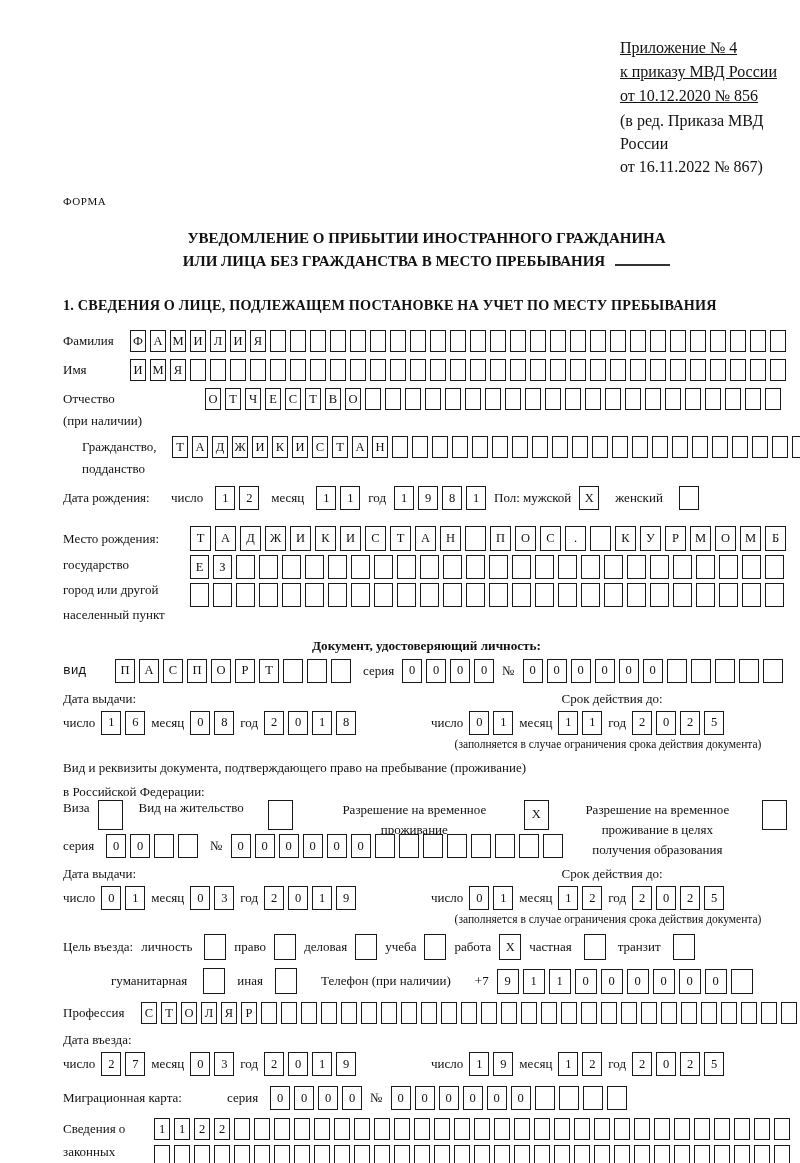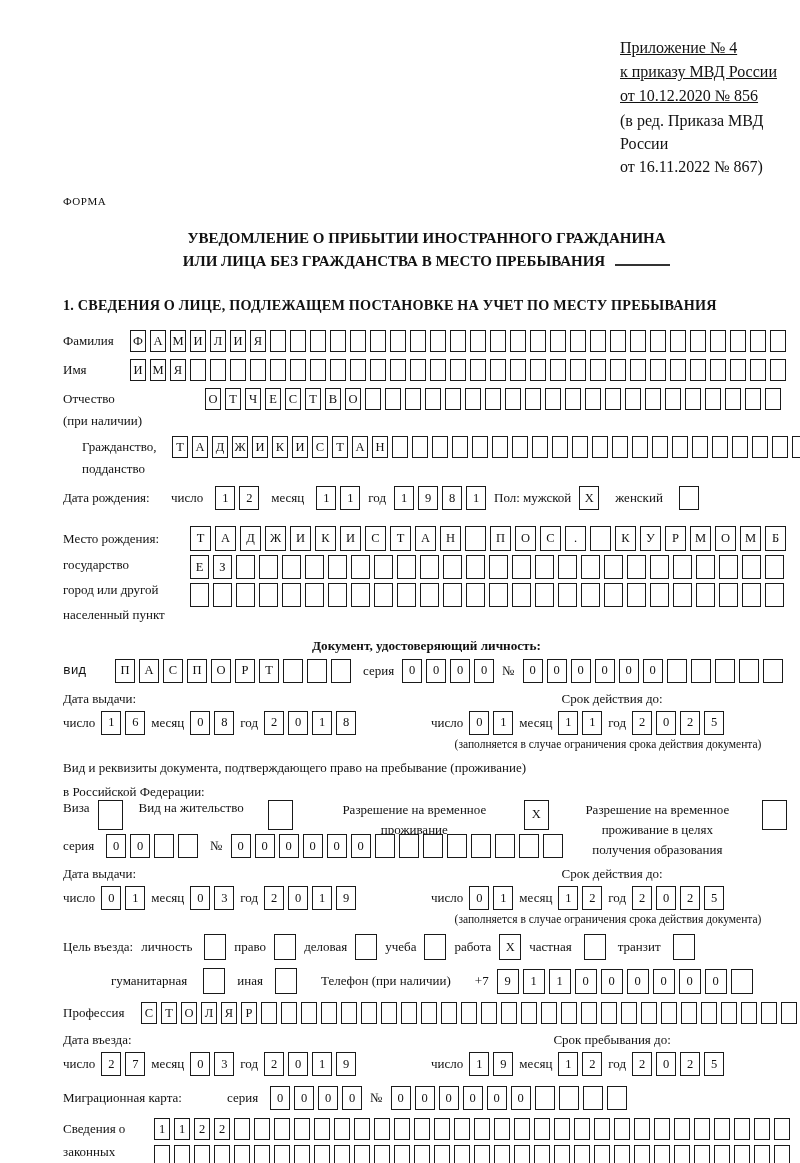--- a/index.html
+++ b/index.html
@@ -678,21 +678,20 @@
         <span class="cell"></span>
         <span class="cell"></span>
         <span class="cell"></span>
         <span class="cell"></span>
         <span class="cell"></span>
       </span>
   </div>
 
   <div class="dates-labels">
     <span class="dl-left">Дата въезда:</span>
-    <span class="dl-right">Срок пребывания до:</span>
   </div>
   <div class="date-row">
     <span class="dg">
       <span>число</span>
       <span class="cells w20">
           <span class="cell">2</span>
           <span class="cell">7</span>
         </span>
       <span>месяц</span>
       <span class="cells w20">

